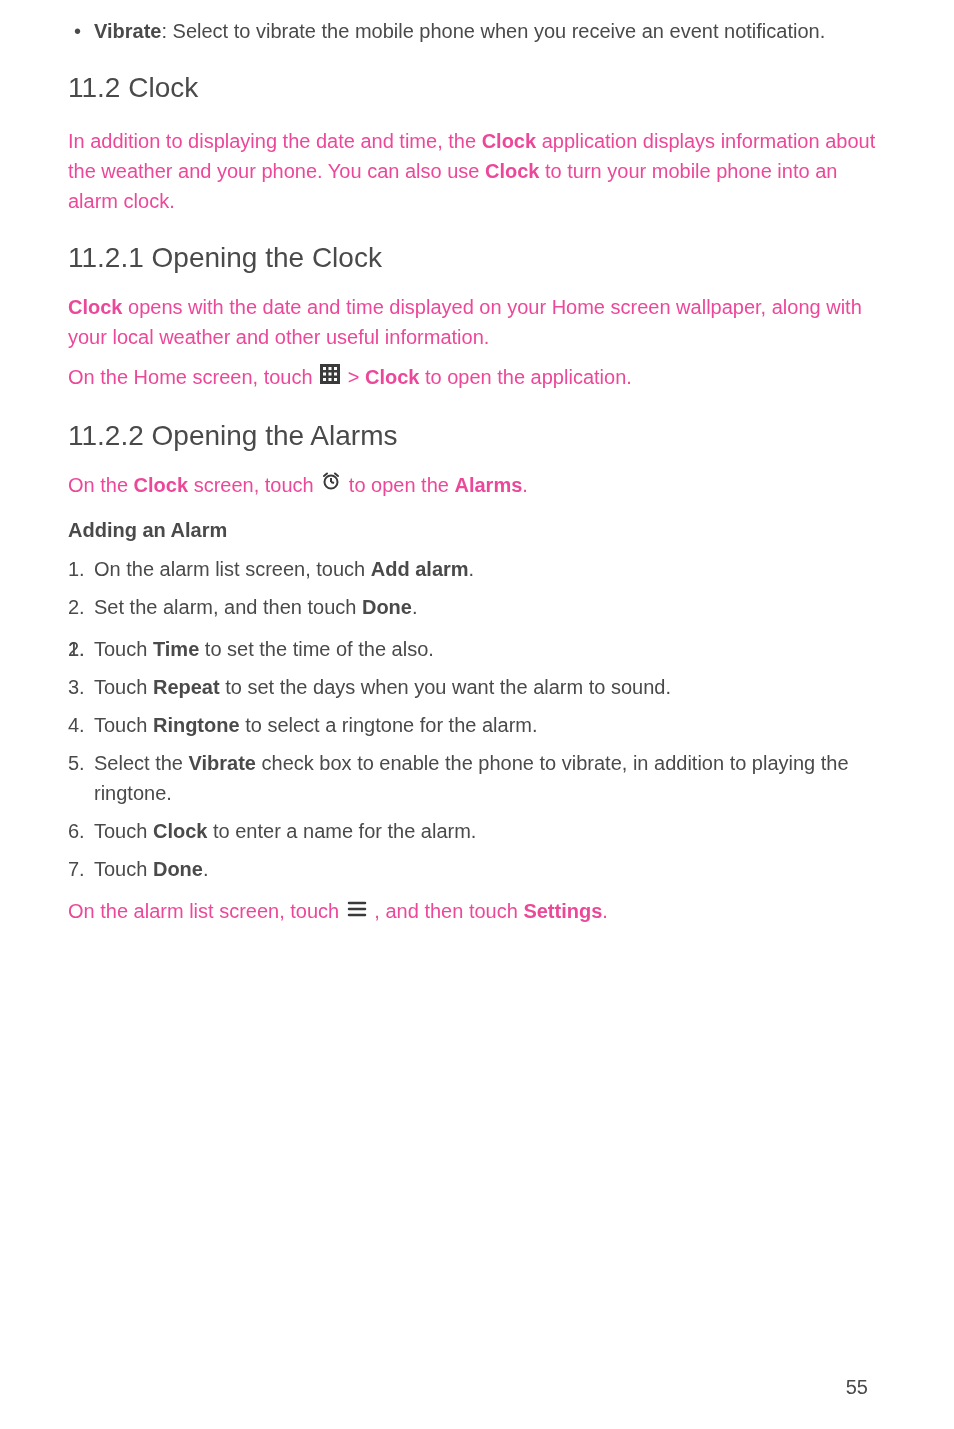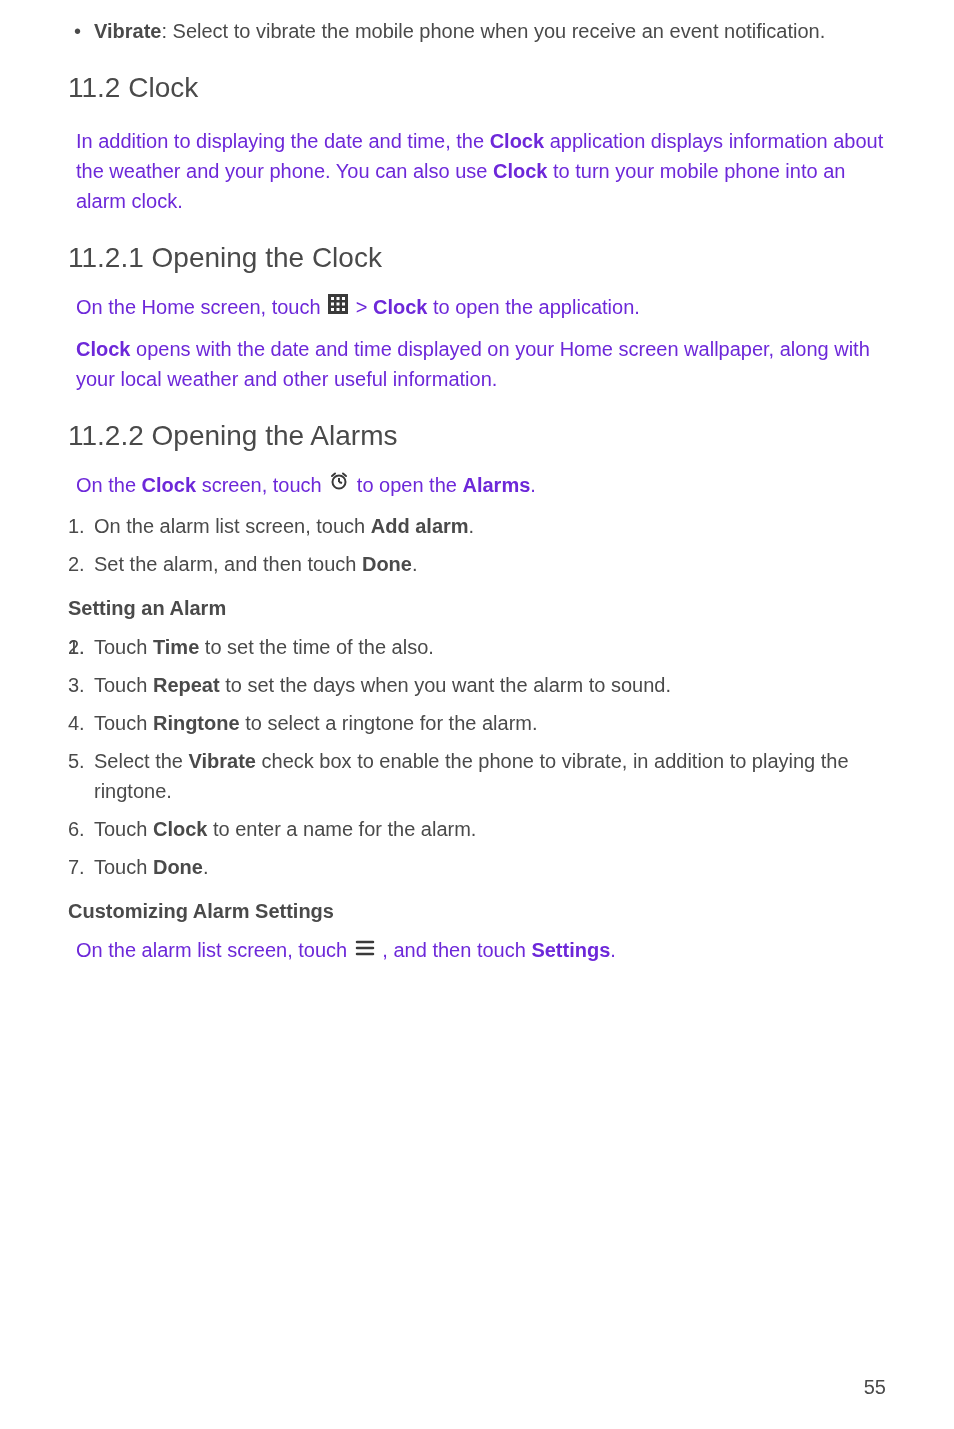--- a/index.html
+++ b/index.html
@@ -30,22 +30,22 @@
   }
   h3 {
     font-size: 20px;
     font-weight: bold;
     margin: 18px 0 12px 0;
     color: #4a4a4a;
   }
   p {
     font-size: 20px;
     line-height: 1.5;
-    margin: 0 0 10px 8px;
-    color: #6d28d9;
+    margin: 0 0 10px 0;
+    color: #ec4899;
   }
   .bullet-list {
     list-style: none;
     padding: 0;
     margin: 0 0 12px 0;
   }
   .bullet-list li {
     font-size: 20px;
     line-height: 1.5;
     padding-left: 26px;
@@ -83,21 +83,21 @@
   .inline-icon {
     display: inline-block;
     vertical-align: middle;
     margin: 0 2px;
     position: relative;
     top: -2px;
   }
   .page-number {
     position: absolute;
     bottom: 30px;
-    right: 68px;
+    right: 86px;
     font-size: 20px;
     color: #4a4a4a;
   }
 </style>
 </head>
 <body>
 
 <div class="page">
 
   <ul class="bullet-list">
@@ -107,71 +107,71 @@
   </ul>
 
   <h1>11.2  Clock</h1>
 
   <p>
     <span>In addition to displaying the date and time, the </span><span class="bold">Clock</span><span> application displays information about the weather and your phone. You can also use </span><span class="bold">Clock</span><span> to turn your mobile phone into an alarm clock.</span>
   </p>
 
   <h2>11.2.1  Opening the Clock</h2>
 
+  <p>
+    <span class="bold">Clock</span><span> opens with the date and time displayed on your Home screen wallpaper, along with your local weather and other useful information.</span>
+  </p>
   <p>
     <span>On the Home screen, touch </span>
     <span class="inline-icon">
       <svg width="20" height="20" viewBox="0 0 20 20">
         <rect x="0" y="0" width="20" height="20" fill="#3a3a3a"></rect>
         <g fill="#ffffff">
           <rect x="3" y="3" width="3" height="3"></rect>
             <rect x="8.5" y="3" width="3" height="3"></rect>
             <rect x="14" y="3" width="3" height="3"></rect>
           <rect x="3" y="8.5" width="3" height="3"></rect>
             <rect x="8.5" y="8.5" width="3" height="3"></rect>
             <rect x="14" y="8.5" width="3" height="3"></rect>
           <rect x="3" y="14" width="3" height="3"></rect>
             <rect x="8.5" y="14" width="3" height="3"></rect>
             <rect x="14" y="14" width="3" height="3"></rect>
         </g>
       </svg>
     </span>
     <span> &gt; </span><span class="bold">Clock</span><span> to open the application.</span>
   </p>
-  <p>
-    <span class="bold">Clock</span><span> opens with the date and time displayed on your Home screen wallpaper, along with your local weather and other useful information.</span>
-  </p>
 
   <h2>11.2.2  Opening the Alarms</h2>
 
   <p>
     <span>On the </span><span class="bold">Clock</span><span> screen, touch </span>
     <span class="inline-icon">
       <svg width="20" height="20" viewBox="0 0 20 20">
         <circle cx="10" cy="11" r="6.5" fill="none" stroke="#3a3a3a" stroke-width="2"></circle>
         <line x1="10" y1="11" x2="10" y2="7" stroke="#3a3a3a" stroke-width="2"></line>
         <line x1="10" y1="11" x2="13" y2="12" stroke="#3a3a3a" stroke-width="2"></line>
         <line x1="3" y1="5" x2="6" y2="2.5" stroke="#3a3a3a" stroke-width="2" stroke-linecap="round"></line>
         <line x1="17" y1="5" x2="14" y2="2.5" stroke="#3a3a3a" stroke-width="2" stroke-linecap="round"></line>
       </svg>
     </span>
     <span> to open the </span><span class="bold">Alarms</span><span>.</span>
   </p>
 
+  <h3>Adding an Alarm</h3>
 
   <ol class="num-list">
     <li><span class="num">1.</span>
       <span>On the alarm list screen, touch </span><span class="bold">Add alarm</span><span>.</span>
     </li>
     <li><span class="num">2.</span>
       <span>Set the alarm, and then touch </span><span class="bold">Done</span><span>.</span>
     </li>
   </ol>
 
-  <h3>Setting an Alarm</h3>
 
   <ol class="num-list">
     <li><span class="num">1.</span>
     </li>
     <li><span class="num">2.</span>
       <span>Touch </span><span class="bold">Time</span><span> to set the time of the also.</span>
     </li>
     <li><span class="num">3.</span>
       <span>Touch </span><span class="bold">Repeat</span><span> to set the days when you want the alarm to sound.</span>
     </li>
@@ -182,21 +182,20 @@
       <span>Select the </span><span class="bold">Vibrate</span><span> check box to enable the phone to vibrate, in addition to playing the ringtone.</span>
     </li>
     <li><span class="num">6.</span>
       <span>Touch </span><span class="bold">Clock</span><span> to enter a name for the alarm.</span>
     </li>
     <li><span class="num">7.</span>
       <span>Touch </span><span class="bold">Done</span><span>.</span>
     </li>
   </ol>
 
-  <h3>Customizing Alarm Settings</h3>
 
   <p>
     <span>On the alarm list screen, touch </span>
     <span class="inline-icon">
       <svg width="20" height="18" viewBox="0 0 20 18">
         <line x1="2" y1="3" x2="18" y2="3" stroke="#3a3a3a" stroke-width="2.5" stroke-linecap="round"></line>
         <line x1="2" y1="9" x2="18" y2="9" stroke="#3a3a3a" stroke-width="2.5" stroke-linecap="round"></line>
         <line x1="2" y1="15" x2="18" y2="15" stroke="#3a3a3a" stroke-width="2.5" stroke-linecap="round"></line>
       </svg>
     </span>

